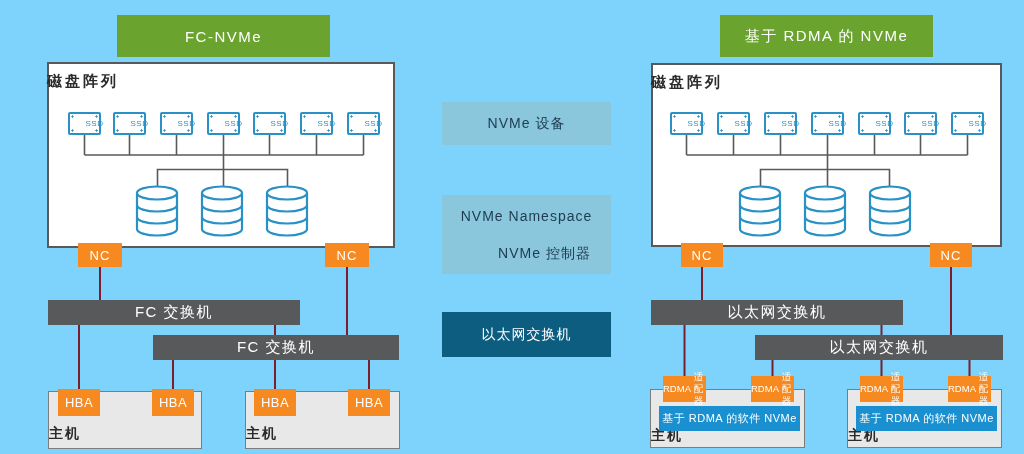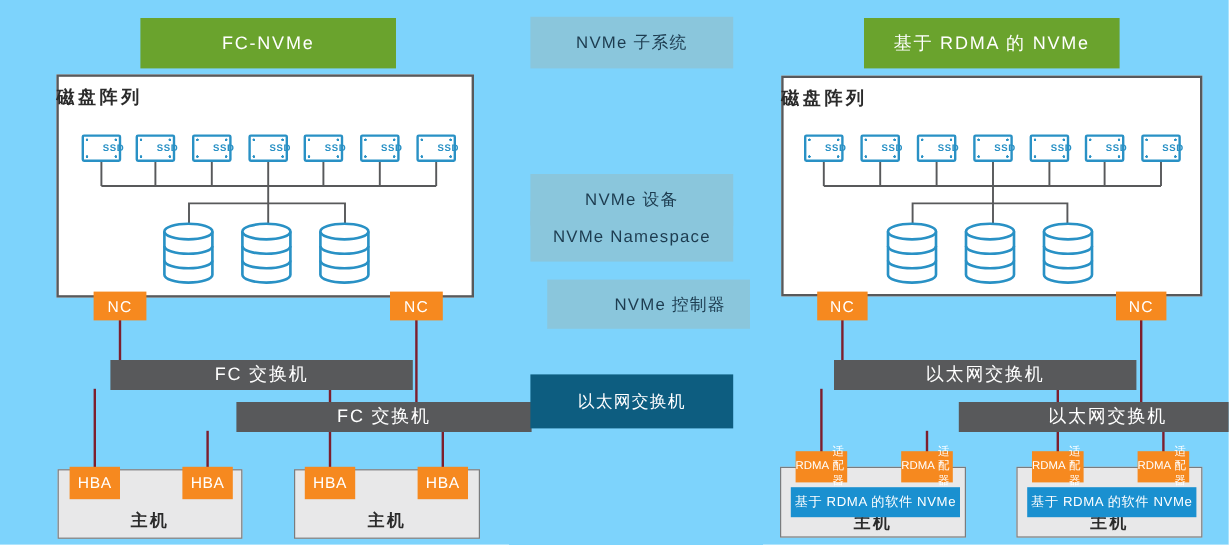--- a/index.html
+++ b/index.html
@@ -9,38 +9,38 @@
   }
   .abs { position:absolute; box-sizing:border-box; }
   .flexc { display:flex; align-items:center; justify-content:center; }
 
   .hdr { background:#6aa32d; color:#fff; font-size:15px; letter-spacing:1.5px; }
   .array { background:#fff; border:2px solid #58595b; }
   .array-title { font-size:15px; font-weight:bold; color:#2b2b2b; letter-spacing:3px; text-align:left; }
 
   .ssd {
     background-color:#fff; border:2px solid #2991c5; border-radius:2px;
-    color:#2991c5; font-size:8px; font-weight:bold; letter-spacing:.5px;
+    color:#2991c5; font-size:8px; font-weight:normal; letter-spacing:.5px;
     background-image:
       radial-gradient(circle,#2991c5 .9px,transparent 1.3px),
       radial-gradient(circle,#2991c5 .9px,transparent 1.3px),
       radial-gradient(circle,#2991c5 .9px,transparent 1.3px),
       radial-gradient(circle,#2991c5 .9px,transparent 1.3px);
     background-size:3px 3px; background-repeat:no-repeat;
     background-position:1px 1px, calc(100% - 1px) 1px, 1px calc(100% - 1px), calc(100% - 1px) calc(100% - 1px);
     padding-left:20px;
   }
 
   .nc  { background:#f6891f; color:#fff; font-size:13px; letter-spacing:1px; }
-  .bar { background:#58595b; color:#fff; font-size:15px; letter-spacing:1.5px;margin-left:44px; }
+  .bar { background:#58595b; color:#fff; font-size:15px; letter-spacing:1.5px; }
   .hba { background:#f6891f; color:#fff; font-size:13px; letter-spacing:.5px; }
   .adapter { background:#f6891f; color:#fff; font-size:9.5px; line-height:1.25; text-align:center;
              display:flex; flex-direction:row; align-items:center; justify-content:center; }
   .host { background:#e8e8e9; border:1.5px solid #7a7c7e; }
-  .host-label { position:absolute; left:0; bottom:5px; width:100%; text-align:center;
+  .host-label { position:absolute; left:0; bottom:5px; width:100%; text-align:left;
                 font-size:14px; font-weight:bold; color:#2b2b2b; letter-spacing:2px; }
   .sw-nvme { background:#1a90d0; color:#fff; font-size:11px; letter-spacing:.5px; }
 
   .legend-box { font-size:14px; letter-spacing:1px; color:#1d3c50; }
   .legend-box.light  { background:#8ac6dc; }
   .legend-box.dark   { background:#0d5d80; color:#fff; }
   .legend-box.bright { background:#1a90d0; color:#fff; }
 
   svg.lines { position:absolute; left:0; top:0; pointer-events:none; }
   svg.cyl { position:absolute; }
@@ -123,24 +123,23 @@
   </div>
   <div class="abs host" style="left:245px; top:391px; width:155px; height:58px;">
     <div class="host-label">主机</div>
   </div>
 
   <div class="abs flexc hba" style="left:58px;  top:389px; width:42px; height:27px;">HBA</div>
   <div class="abs flexc hba" style="left:152px; top:389px; width:42px; height:27px;">HBA</div>
   <div class="abs flexc hba" style="left:254px; top:389px; width:42px; height:27px;">HBA</div>
   <div class="abs flexc hba" style="left:348px; top:389px; width:42px; height:27px;">HBA</div>
 
-  <div class="abs flexc legend-box light" style="left:442px; top:14px;  width:169px; height:43px;">NVMe 子系统</div>
-  <div class="abs flexc legend-box light" style="left:442px; top:102px; width:169px; height:43px;margin-top:43px;">NVMe 设备</div>
-  <div class="abs flexc legend-box light" style="left:442px; top:176px; width:169px; height:42px;">NVMe Namespace</div>
-  <div class="abs flexc legend-box light" style="left:456px; top:233px; width:169px; height:41px;padding-left:36px;">NVMe 控制器</div>
+  <div class="abs flexc legend-box light" style="left:442px; top:102px; width:169px; height:43px;">NVMe 设备</div>
+  <div class="abs flexc legend-box light" style="left:442px; top:195px; width:169px; height:42px;">NVMe Namespace</div>
+  <div class="abs flexc legend-box light" style="left:442px; top:233px; width:169px; height:41px;padding-left:36px;">NVMe 控制器</div>
   <div class="abs flexc legend-box dark" style="left:442px; top:312px; width:169px; height:45px;">以太网交换机</div>
 
   <div class="abs flexc hdr" style="left:720px; top:15px; width:213px; height:42px;">基于 RDMA 的 NVMe</div>
 
   <div class="abs array-title" style="left:651px; top:73px; width:351px;">磁盘阵列</div>
 
   <div class="abs flexc ssd" style="left:670px; top:112px; width:33px; height:23px;">SSD</div>
   <div class="abs flexc ssd" style="left:717px; top:112px; width:33px; height:23px;">SSD</div>
   <div class="abs flexc ssd" style="left:764px; top:112px; width:33px; height:23px;">SSD</div>
   <div class="abs flexc ssd" style="left:811px; top:112px; width:33px; height:23px;">SSD</div>

